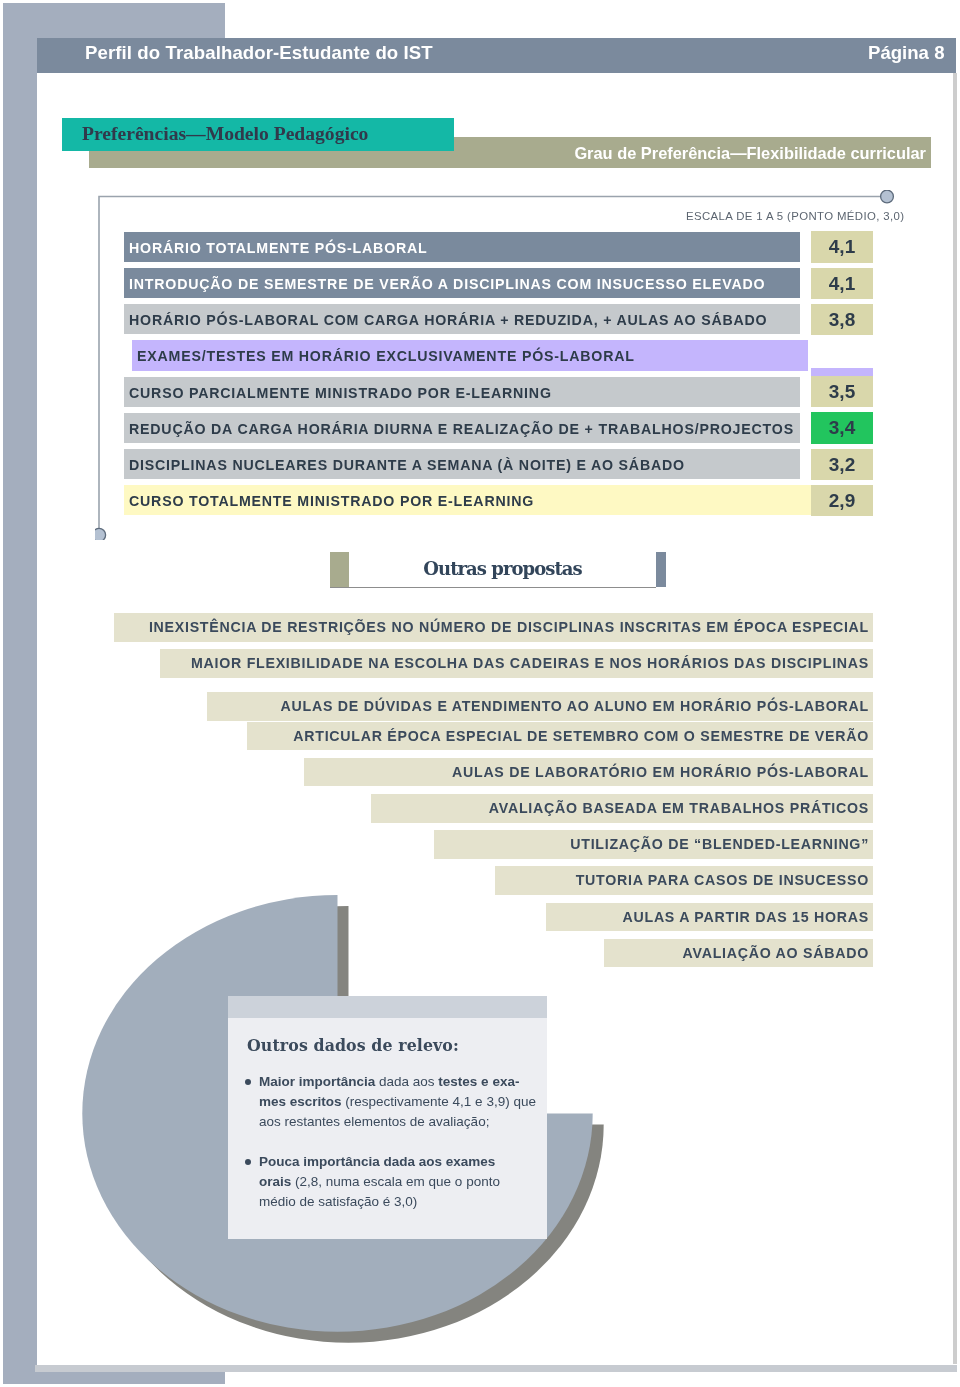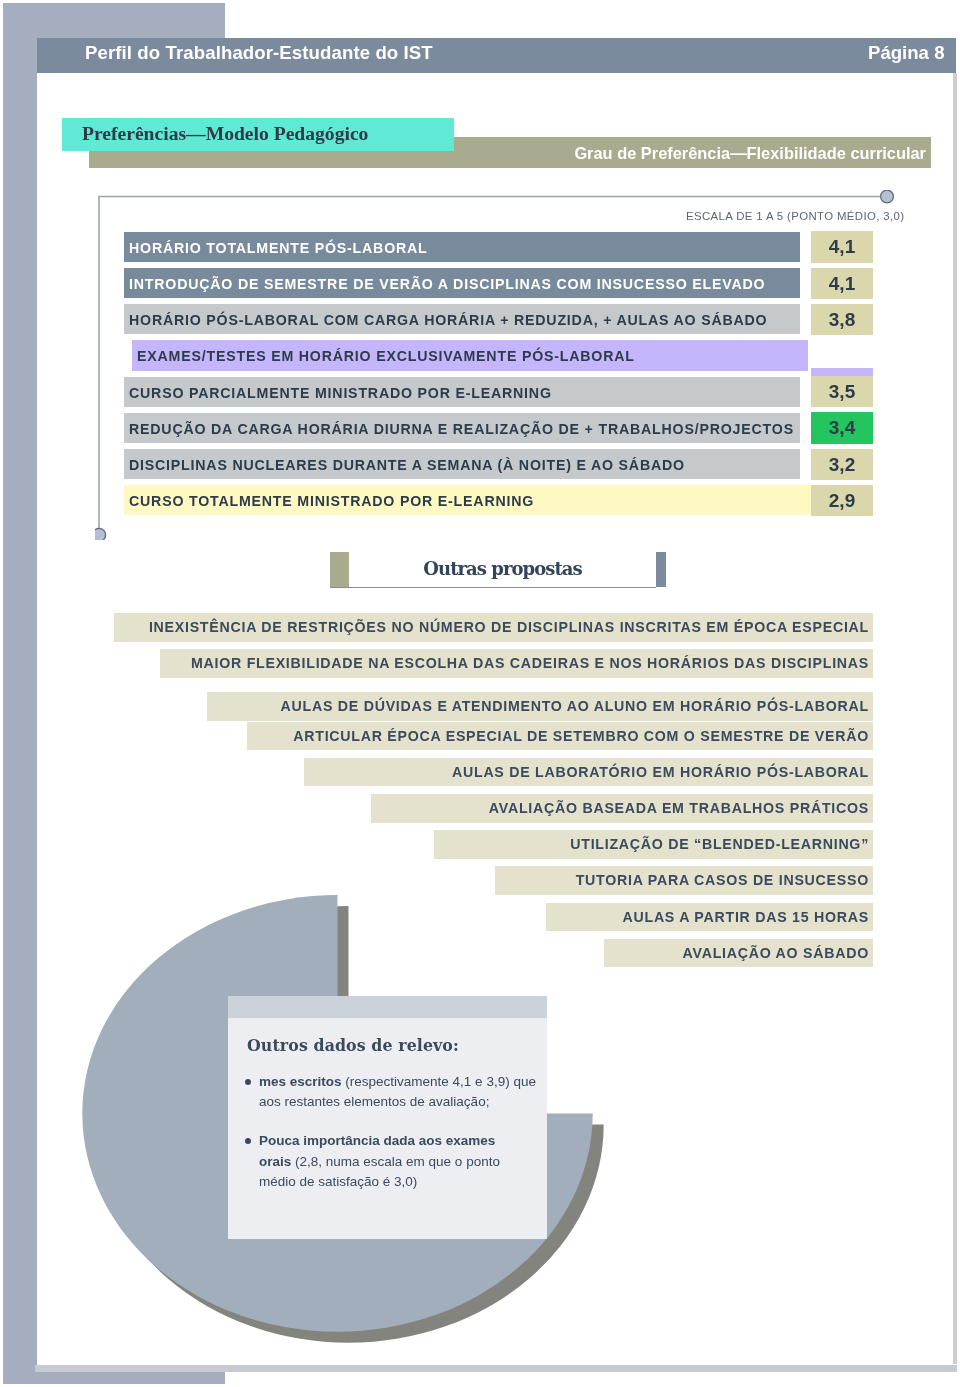--- a/index.html
+++ b/index.html
@@ -16,21 +16,21 @@
   .sheet-shadow-r{position:absolute;left:953px;top:73px;width:4px;height:1291px;background:#cdcdcd;}
 
   
   .hdr{position:absolute;left:37px;top:37.5px;width:919px;height:35.7px;background:#7b8a9d;}
   .hdr-title{position:absolute;left:85px;top:42px;font-size:18.6px;font-weight:bold;color:#ffffff;
     letter-spacing:.1px;font-family:"Liberation Sans",sans-serif;}
   .hdr-page{position:absolute;left:868px;top:42px;font-size:18.6px;font-weight:bold;color:#ffffff;
     font-family:"Liberation Sans",sans-serif;text-align:center;}
 
   
-  .sect-box{position:absolute;left:62px;top:118px;width:392px;height:33px;background:#5eead4;z-index:5;}
+  .sect-box{position:absolute;left:62px;top:118px;width:392px;height:33px;background:#14b8a6;z-index:5;}
   .sect-box span{position:absolute;left:20px;top:5px;font-family:"Liberation Serif",serif;
     font-size:19.6px;font-weight:bold;color:#31394b;white-space:nowrap;}
   .banner{position:absolute;left:89px;top:137px;width:842px;height:31px;background:#a8ab8e;z-index:3;}
   .banner span{position:absolute;right:5px;top:7px;font-family:"Liberation Sans",sans-serif;
     font-size:16.4px;font-weight:bold;color:#ffffff;white-space:nowrap;}
 
   
   .bracket{position:absolute;left:95px;top:190px;}
 
   .scale-note{position:absolute;left:686px;top:210px;font-size:11.4px;color:#5c6570;
@@ -207,20 +207,21 @@
     <ellipse cx="348.5" cy="263.4" rx="255.2" ry="218.3" fill="#84847f" clip-path="url(#decoClipS)"></ellipse>
     <ellipse cx="337.5" cy="252.4" rx="255.2" ry="218.3" fill="#a2aebc" clip-path="url(#decoClip)"></ellipse>
   </svg>
 
   <div class="note-box">
     <div class="note-band"></div>
     <div class="note-h">Outros dados de relevo:</div>
     <div class="note-list">
         <div class="note-li">
           <span class="bullet"></span>
+          <div class="note-line"><b>Maior importância </b><span>dada aos </span><b>testes e exa-</b></div>
           <div class="note-line"><b>mes escritos </b><span>(respectivamente 4,1 e 3,9) que</span></div>
           <div class="note-line"><span>aos restantes elementos de avaliação;</span></div>
         </div>
         <div class="note-li">
           <span class="bullet"></span>
           <div class="note-line"><b>Pouca importância dada aos exames</b></div>
           <div class="note-line"><b>orais </b><span>(2,8, numa escala em que o ponto</span></div>
           <div class="note-line"><span>médio de satisfação é 3,0)</span></div>
         </div>
       </div>

